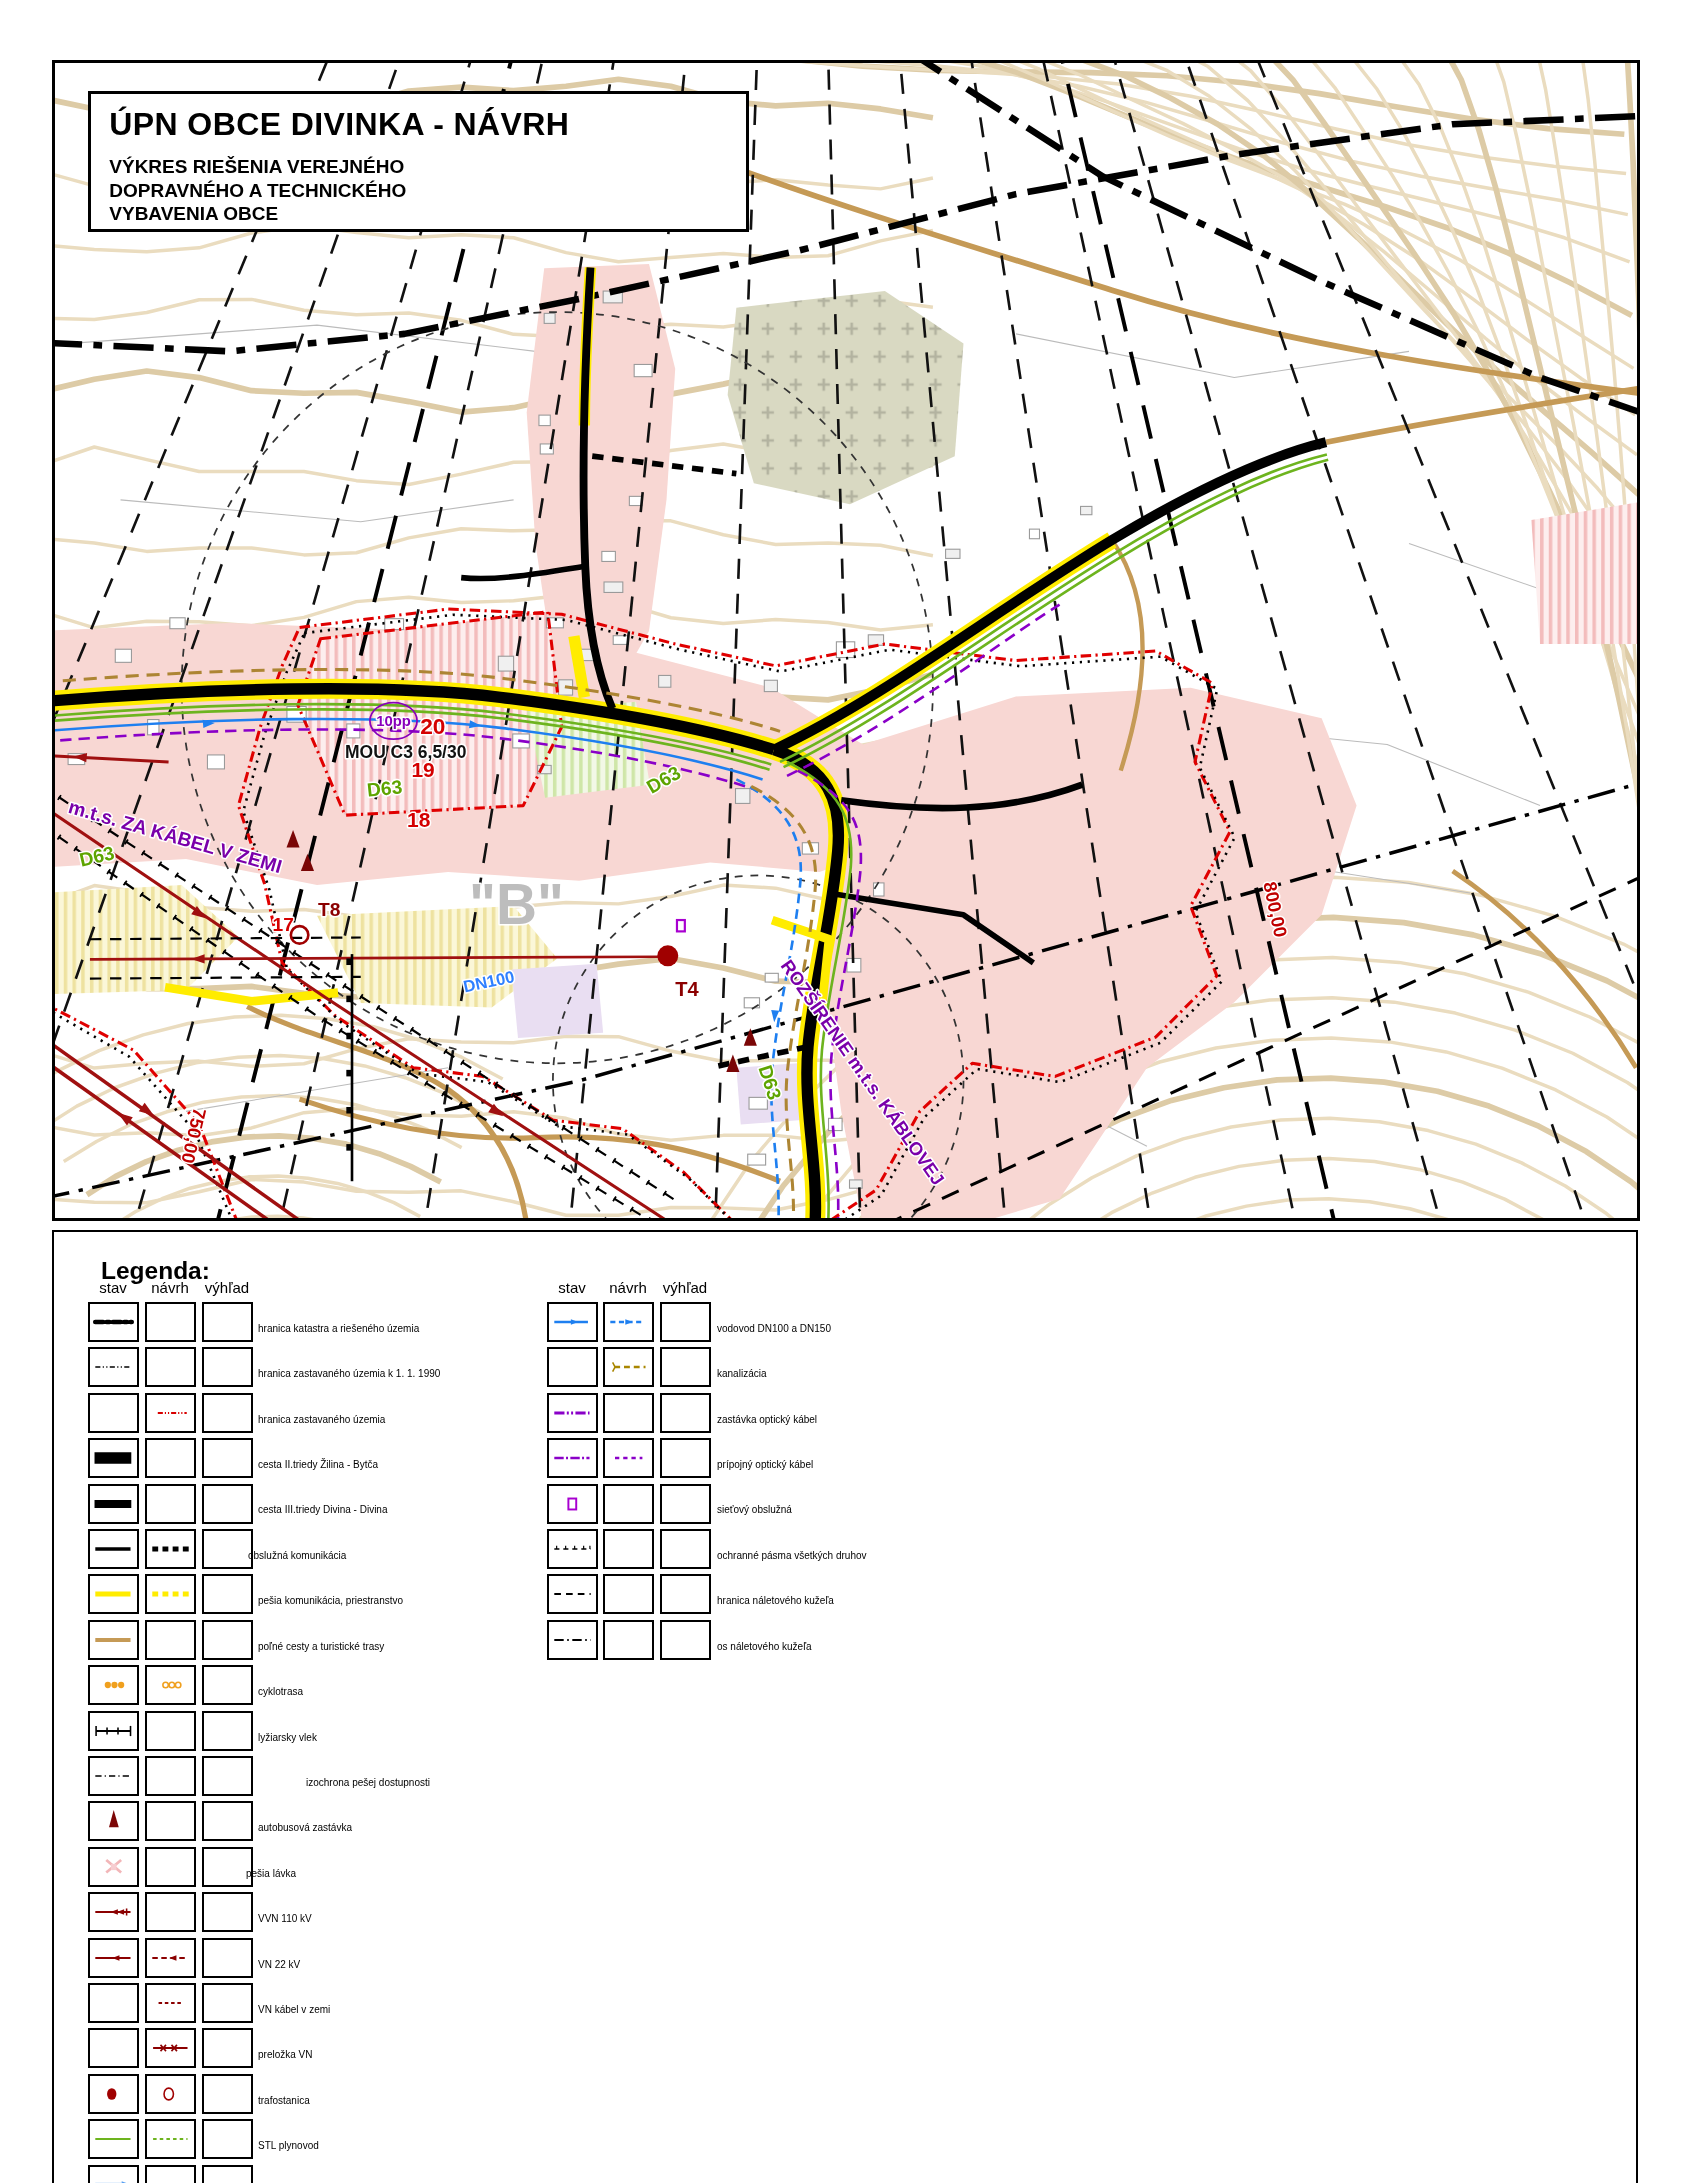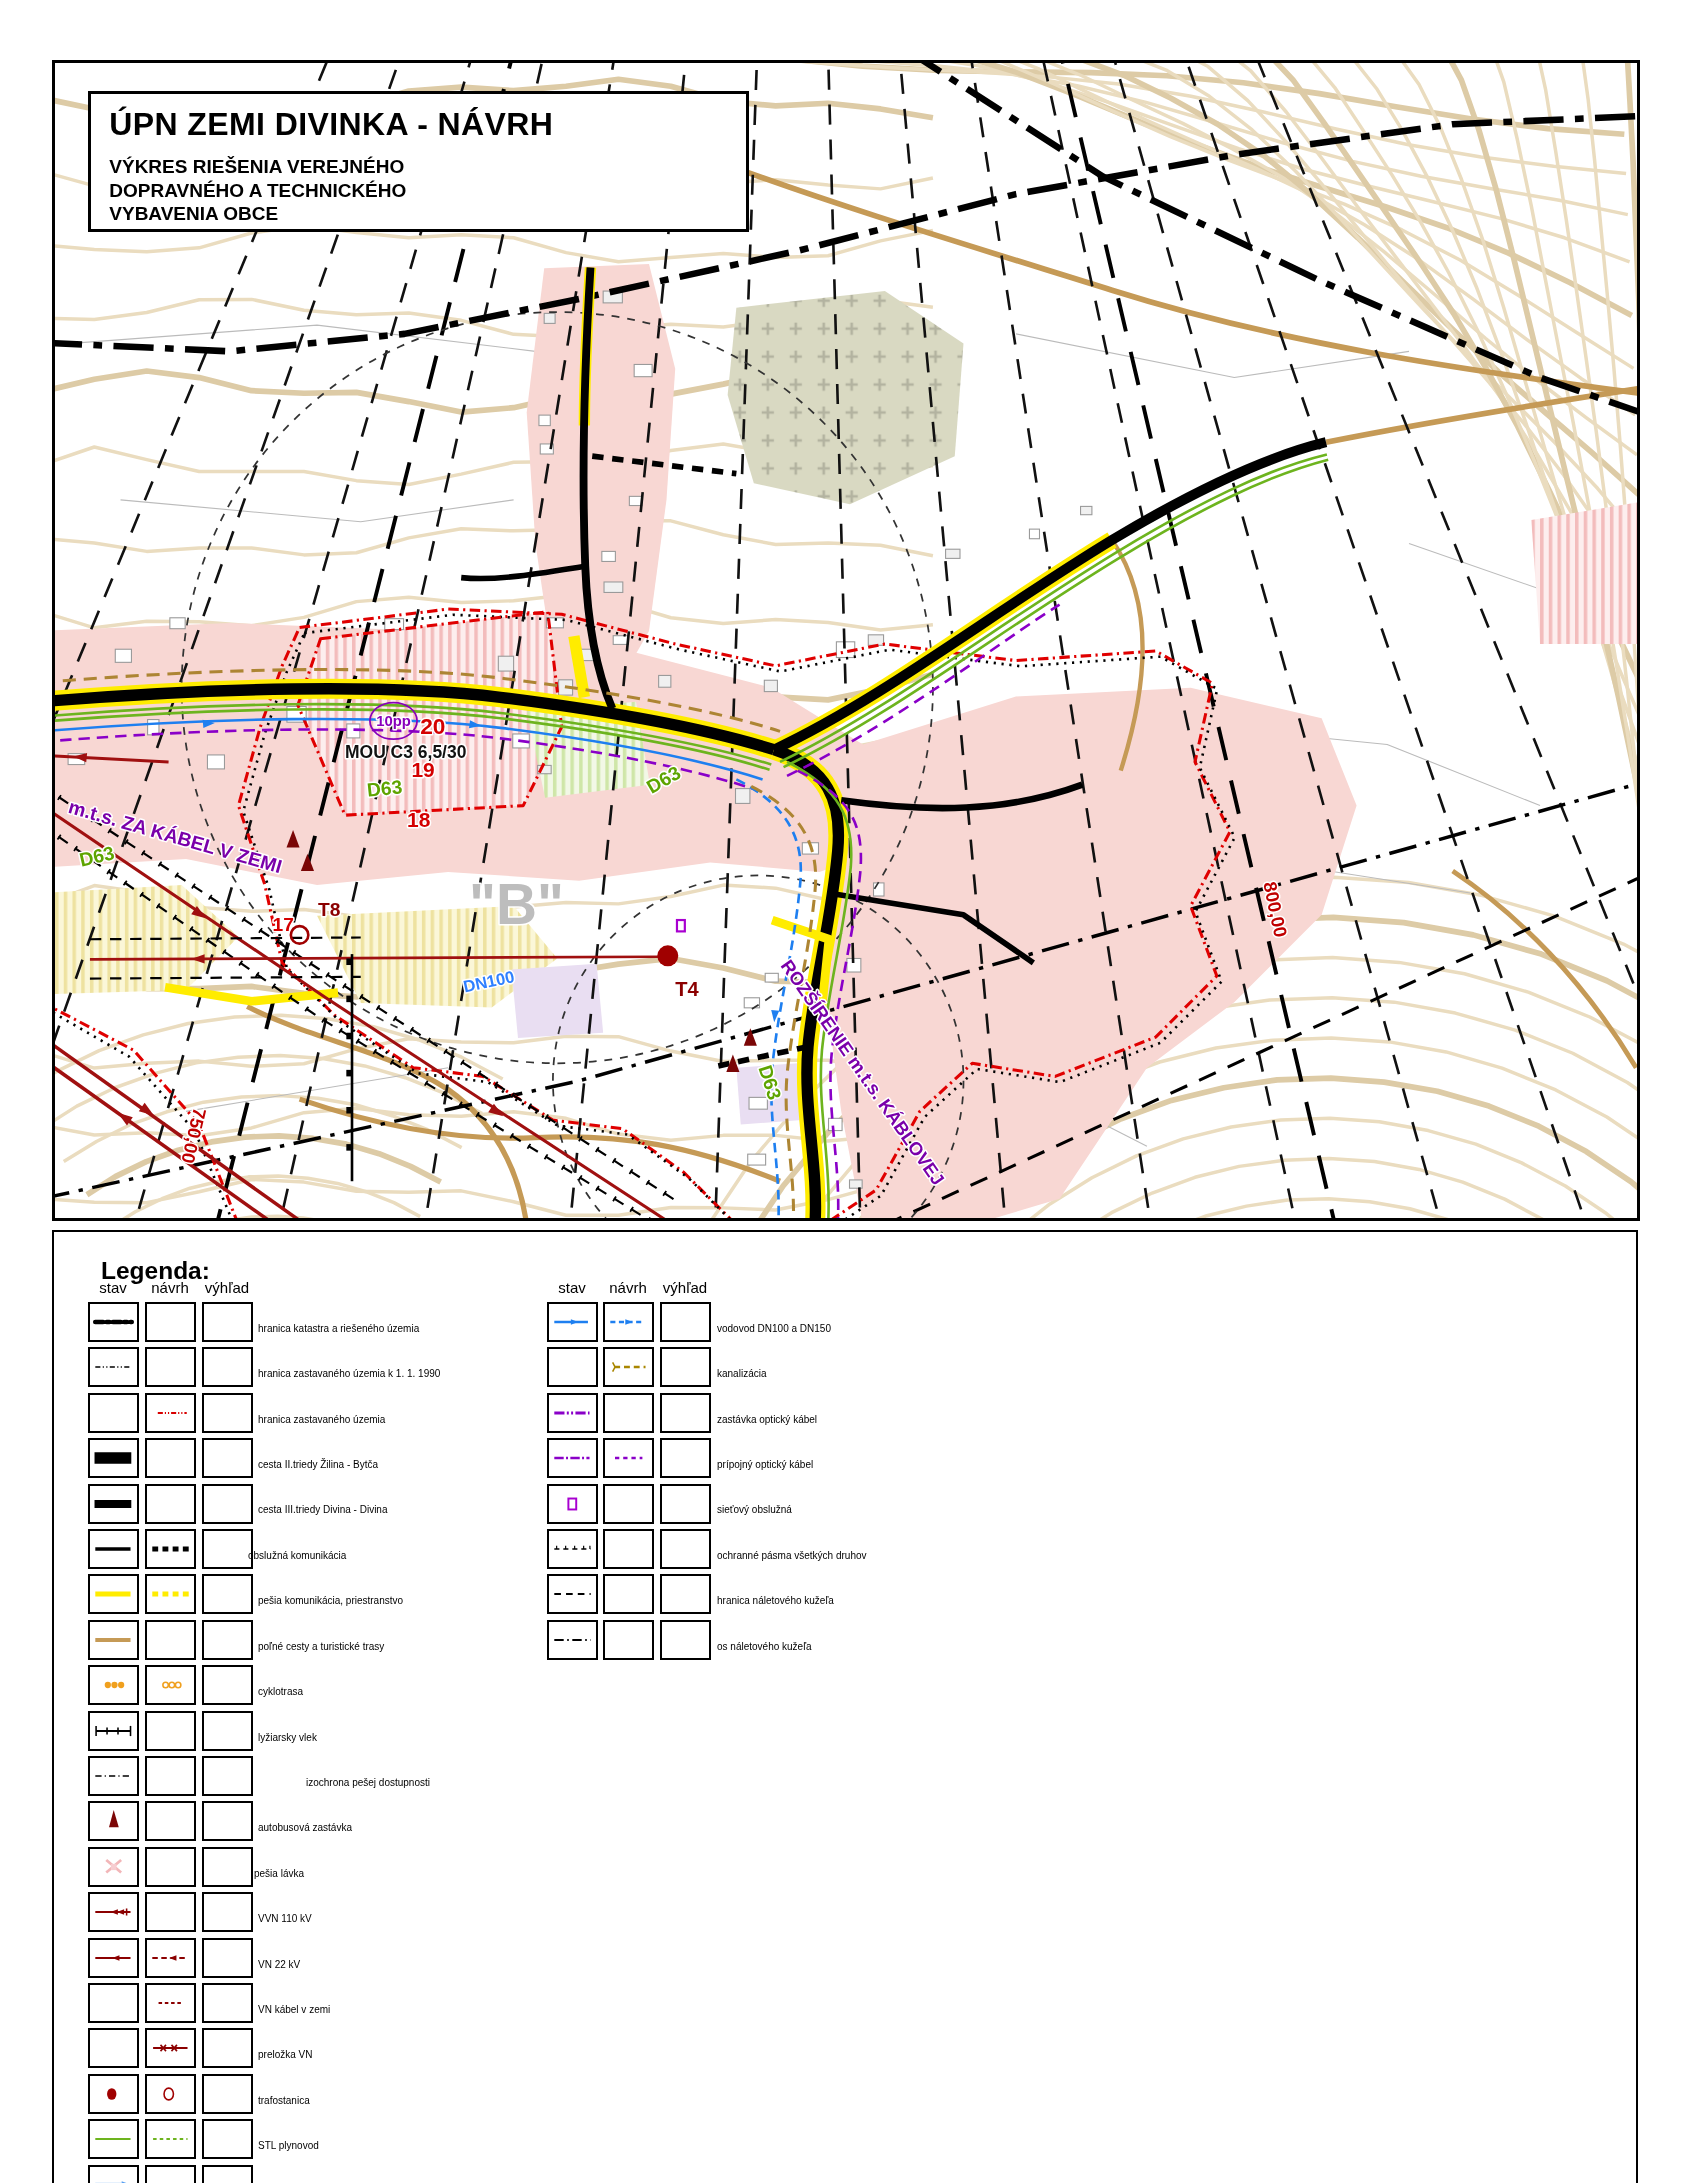--- a/index.html
+++ b/index.html
@@ -266,21 +266,21 @@
         <text x="1610" y="2300" fill="#5ea400" font-size="44" font-weight="bold" font-family="Liberation Sans, sans-serif" stroke="#ffffff" stroke-width="7" paint-order="stroke" stroke-linejoin="round" transform="rotate(72 1610 2300)">D63</text>
         <text x="28" y="1716" fill="#7a00aa" font-size="44" font-weight="bold" font-family="Liberation Sans, sans-serif" stroke="#ffffff" stroke-width="7" paint-order="stroke" stroke-linejoin="round" transform="rotate(16 28 1716)">m.t.s. ZA KÁBEL V ZEMI</text>
         <text x="1660" y="2066" fill="#7a00aa" font-size="42" font-weight="bold" font-family="Liberation Sans, sans-serif" stroke="#ffffff" stroke-width="7" paint-order="stroke" stroke-linejoin="round" transform="rotate(55 1660 2066)">ROZŠÍRENIE m.t.s. KÁBLOVEJ</text>
         <text x="1420" y="2136" fill="#8b0000" font-size="46" font-weight="bold" font-family="Liberation Sans, sans-serif" stroke="#ffffff" stroke-width="7" paint-order="stroke" stroke-linejoin="round">T4</text>
         <text x="602" y="1952" fill="#8b0000" font-size="44" font-weight="bold" font-family="Liberation Sans, sans-serif" stroke="#ffffff" stroke-width="7" paint-order="stroke" stroke-linejoin="round">T8</text>
         <text x="498" y="1988" fill="#d40000" font-size="44" font-weight="bold" font-family="Liberation Sans, sans-serif" stroke="#ffffff" stroke-width="7" paint-order="stroke" stroke-linejoin="round">17</text>
         <text x="318" y="2390" fill="#c00000" font-size="42" font-weight="bold" font-family="Liberation Sans, sans-serif" stroke="#ffffff" stroke-width="7" paint-order="stroke" stroke-linejoin="round" transform="rotate(103 318 2390)">750,00</text>
         <text x="2766" y="1878" fill="#c00000" font-size="42" font-weight="bold" font-family="Liberation Sans, sans-serif" stroke="#ffffff" stroke-width="7" paint-order="stroke" stroke-linejoin="round" transform="rotate(78 2766 1878)">800,00</text>
       </svg>
     <div id="map-title-box" class="abs">
-      <div id="map-title">ÚPN ZEMI DIVINKA - NÁVRH</div>
+      <div id="map-title">ÚPN OBCE DIVINKA - NÁVRH</div>
       <div class="map-sub" style="top:62px">VÝKRES RIEŠENIA VEREJNÉHO</div>
       <div class="map-sub" style="top:86px">DOPRAVNÉHO A TECHNICKÉHO</div>
       <div class="map-sub" style="top:109px">VYBAVENIA OBCE</div>
     </div>
   </div>
 
   <div id="lower-frame" class="abs">
     <div id="legend-heading" class="abs">Legenda:</div>
     <div id="legend-root" class="abs" style="left:0;top:0;width:100%;height:100%;">
         <div class="col-header" style="left: 33px; top: 47px;">stav</div>
@@ -403,21 +403,21 @@
         <div class="sym-box" style="left: 148px; top: 569px;"></div>
         <div class="leg-label" style="left: 204px; top: 590px;">autobusová zastávka</div>
         <div class="sym-box" style="left: 34px; top: 615px;">
           <svg viewBox="0 0 113 92">
             <path d="M38,28 L76,60 M76,28 L38,60" stroke="#f2b6b8" stroke-width="7" fill="none"></path>
             <rect x="50" y="38" width="14" height="16" fill="#f7cdd0"></rect>
           </svg>
         </div>
         <div class="sym-box" style="left: 91px; top: 615px;"></div>
         <div class="sym-box" style="left: 148px; top: 615px;"></div>
-        <div class="leg-label" style="left: 200px; top: 636px;">pešia lávka</div>
+        <div class="leg-label" style="left: 192px; top: 636px;">pešia lávka</div>
         <div class="sym-box" style="left: 34px; top: 660px;">
           <svg viewBox="0 0 113 92">
             <line x1="10" y1="46" x2="100" y2="46" stroke="#8b0000" stroke-width="5"></line>
             <polygon points="49,46 67.7,39.18 67.7,52.82" fill="#8b0000"></polygon>
             <polygon points="65,46 83.7,39.18 83.7,52.82" fill="#8b0000"></polygon>
             <line x1="90" y1="37" x2="90" y2="55" stroke="#8b0000" stroke-width="4"></line>
           </svg>
         </div>
         <div class="sym-box" style="left: 91px; top: 660px;"></div>
         <div class="sym-box" style="left: 148px; top: 660px;"></div>

